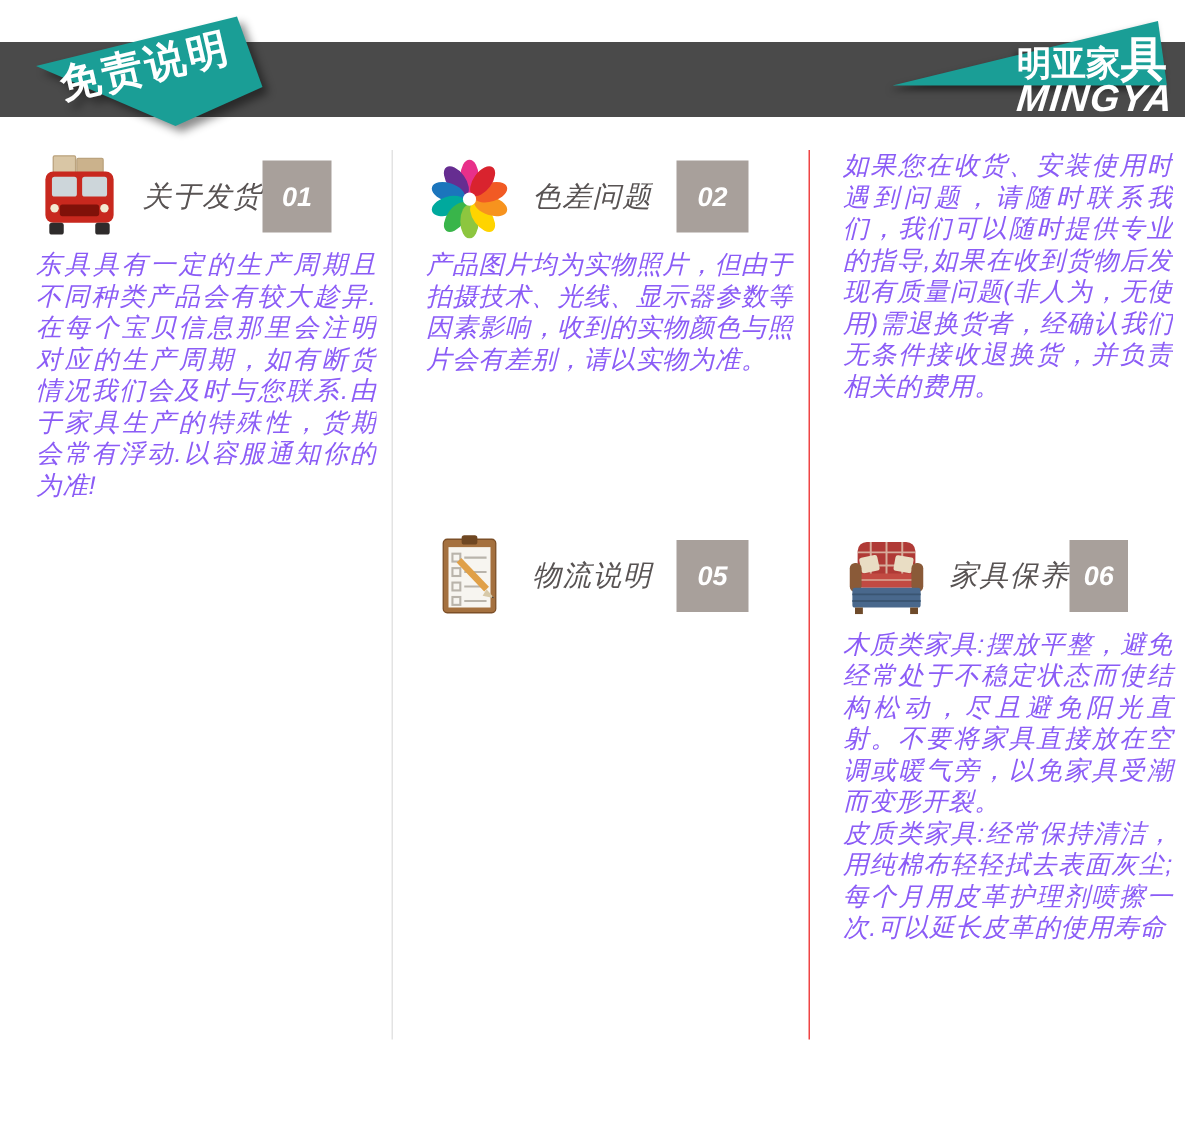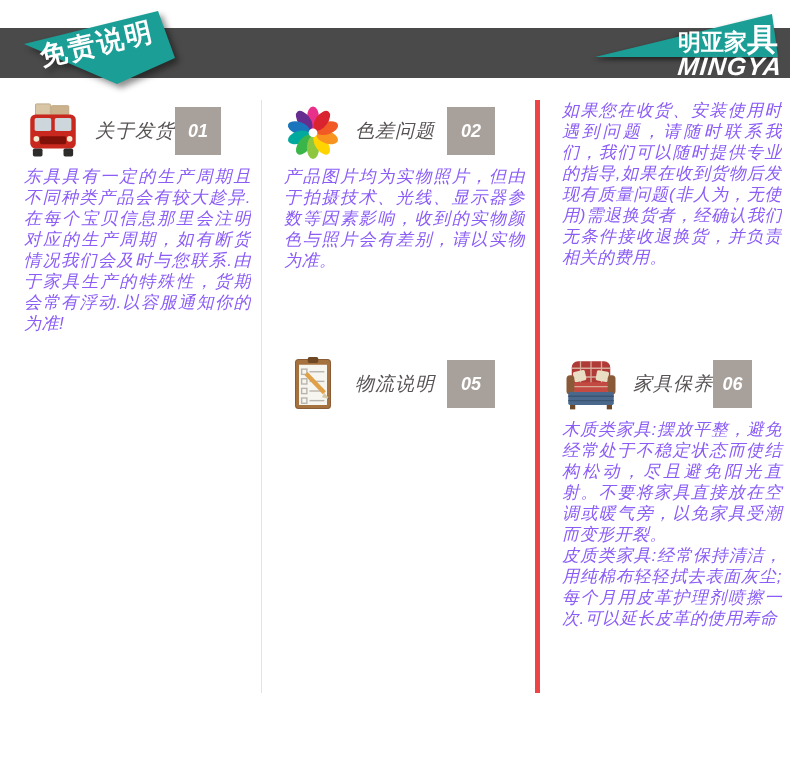--- a/index.html
+++ b/index.html
@@ -35,21 +35,21 @@
   }
   svg text{font-family:"Liberation Sans","DejaVu Sans",sans-serif;}
   
   .content{
     position:absolute;top:100px;left:0;
     width:790px;height:593px;
     display:flex;
   }
   .col{box-sizing:border-box;height:593px;}
   .col1{width:262px;border-right:1px solid #e3e3e3;padding:0 10px 0 24px;}
-  .col2{width:278px;border-right:5px solid #ef4444;padding:0 10px 0 22px;}
+  .col2{width:278px;border-right:1px solid #ef4444;padding:0 10px 0 22px;}
   .col3{width:250px;padding:0 8px 0 22px;}
   .sec{display:block;font-style:italic;}
   .row1{height:253px;overflow:hidden;}
   .sec-header{
     display:flex;align-items:center;
     height:62px;margin-bottom:4px;
   }
   .icon{width:58px;height:58px;flex:0 0 auto;display:flex;align-items:center;justify-content:center;}
   .icon svg{width:56px;height:56px;}
   .sec-title{

